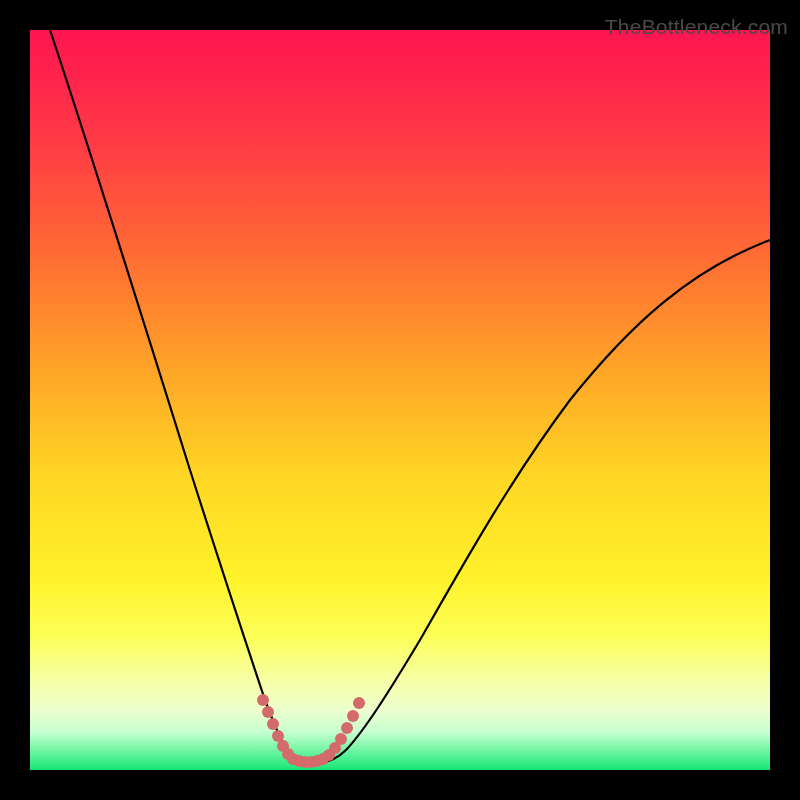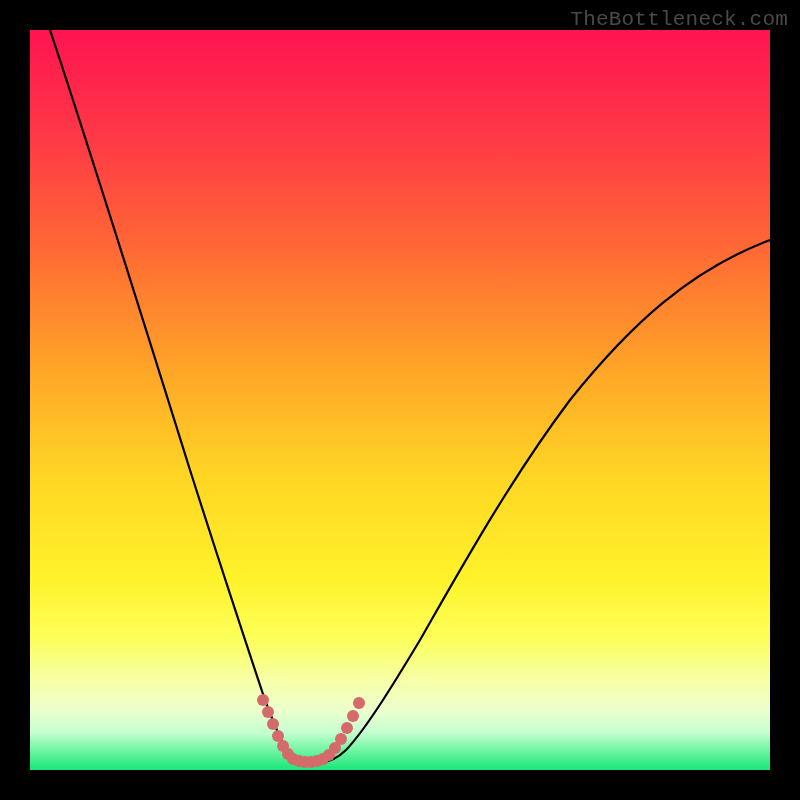--- a/index.html
+++ b/index.html
@@ -35,23 +35,23 @@
   }
   .curve-svg {
     position: absolute;
     top: 0;
     left: 0;
     width: 100%;
     height: 100%;
   }
   .watermark {
     position: absolute;
-    top: 8px;
+    top: 15px;
     right: 12px;
-    font-family: Liberation Mono, monospace;
+    font-family: Liberation Sans, sans-serif;
     font-size: 21px;
     color: #4a4a4a;
     letter-spacing: 0.2px;
     font-weight: 500;
   }
 </style>
 </head>
 <body>
 
 <div class="frame">

